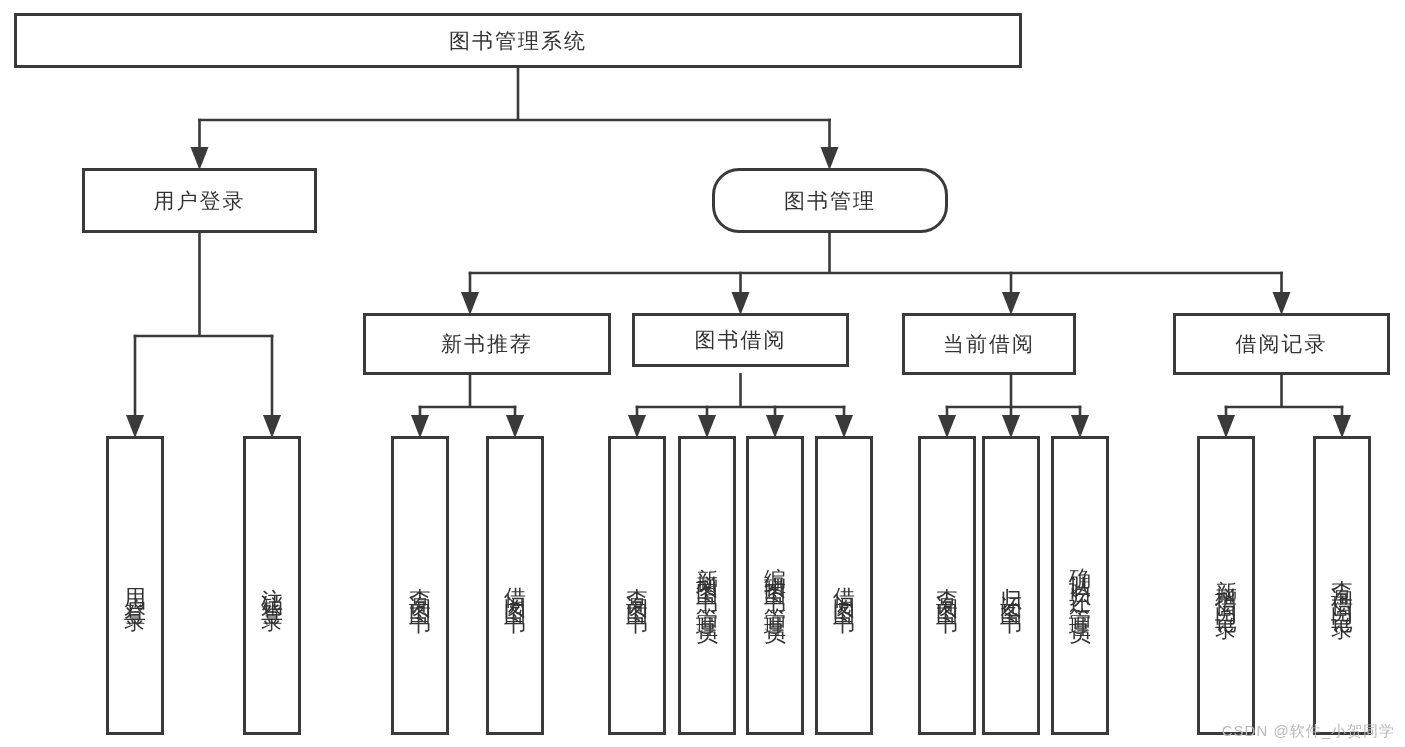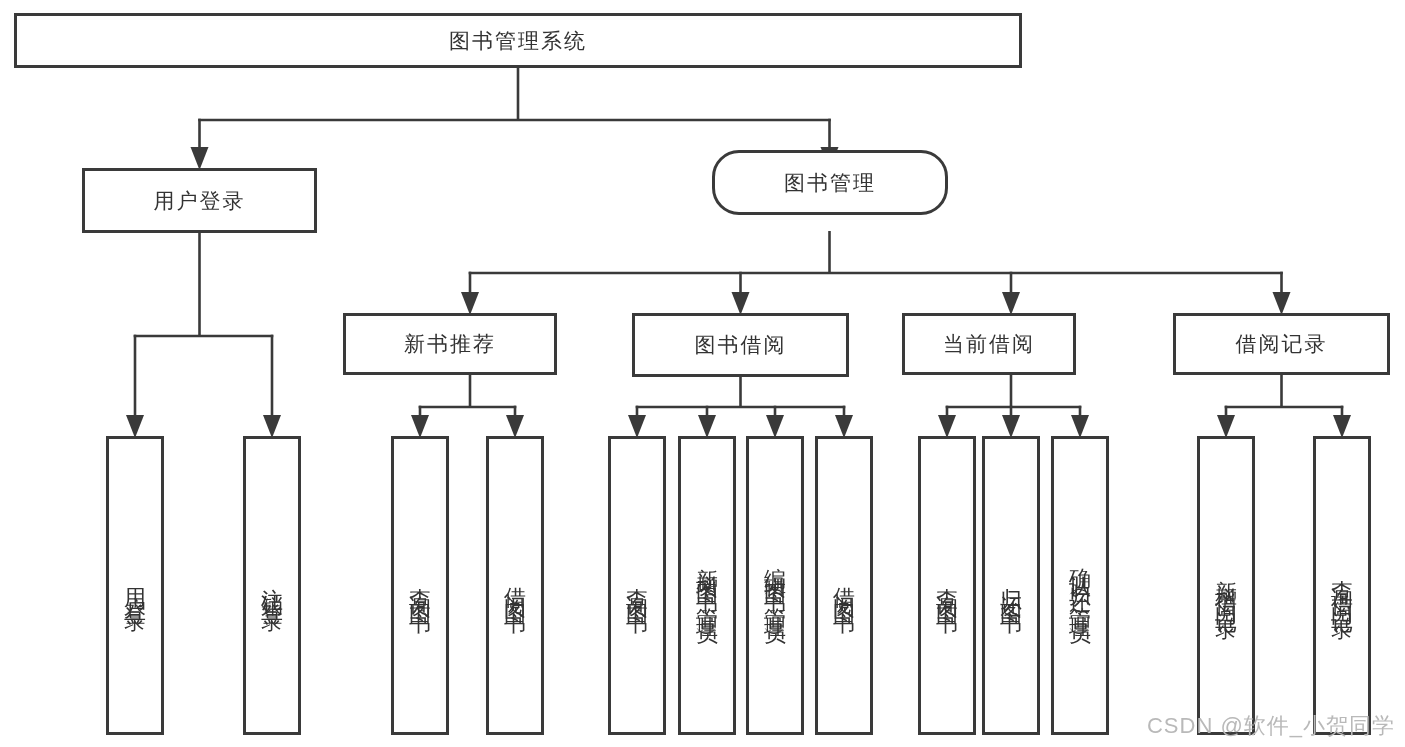--- a/index.html
+++ b/index.html
@@ -30,21 +30,21 @@
     writing-mode:vertical-rl;
     text-orientation:mixed;
     font-size:22px;
     letter-spacing:8px;
     line-height:1;
   }
   #watermark{
     position:absolute;
     right:10px;
     bottom:6px;
-    font-size:22px;
+    font-size:15px;
     color:#b9b9b9;
     letter-spacing:1px;
     white-space:nowrap;
   }
 </style>
 </head>
 <body>
 
 <div id="canvas">
   <svg id="connector-layer" xmlns="http://www.w3.org/2000/svg" viewBox="0 0 1405 747">
@@ -101,27 +101,27 @@
       <line x1="1342" y1="405.7" x2="1342" y2="422" stroke="#3a3a3a" stroke-width="2.6"></line>
       <polygon points="1333,415 1351,415 1342,438" fill="#3a3a3a"></polygon>
     </svg>
   <div id="nodes">
       <div class="node h" style="left: 14px; top: 13px; width: 1008px; height: 55px;">
         <span class="node-label">图书管理系统</span>
       </div>
       <div class="node h" style="left: 82px; top: 168px; width: 235px; height: 65px;">
         <span class="node-label">用户登录</span>
       </div>
-      <div class="node h" style="left: 712px; top: 150px; width: 236px; height: 65px; border-radius: 27px;">
+      <div class="node h" style="left: 712px; top: 168px; width: 236px; height: 65px; border-radius: 27px;">
         <span class="node-label">图书管理</span>
       </div>
-      <div class="node h" style="left: 343px; top: 313px; width: 214px; height: 62px;">
+      <div class="node h" style="left: 363px; top: 313px; width: 248px; height: 62px;">
         <span class="node-label">新书推荐</span>
       </div>
-      <div class="node h" style="left: 632px; top: 313px; width: 217px; height: 64px;">
+      <div class="node h" style="left: 632px; top: 313px; width: 217px; height: 54px;">
         <span class="node-label">图书借阅</span>
       </div>
       <div class="node h" style="left: 902px; top: 313px; width: 174px; height: 62px;">
         <span class="node-label">当前借阅</span>
       </div>
       <div class="node h" style="left: 1173px; top: 313px; width: 217px; height: 62px;">
         <span class="node-label">借阅记录</span>
       </div>
       <div class="node v" style="left: 106px; top: 436px; width: 58px; height: 299px;">
         <span class="node-label">用户登录</span>

